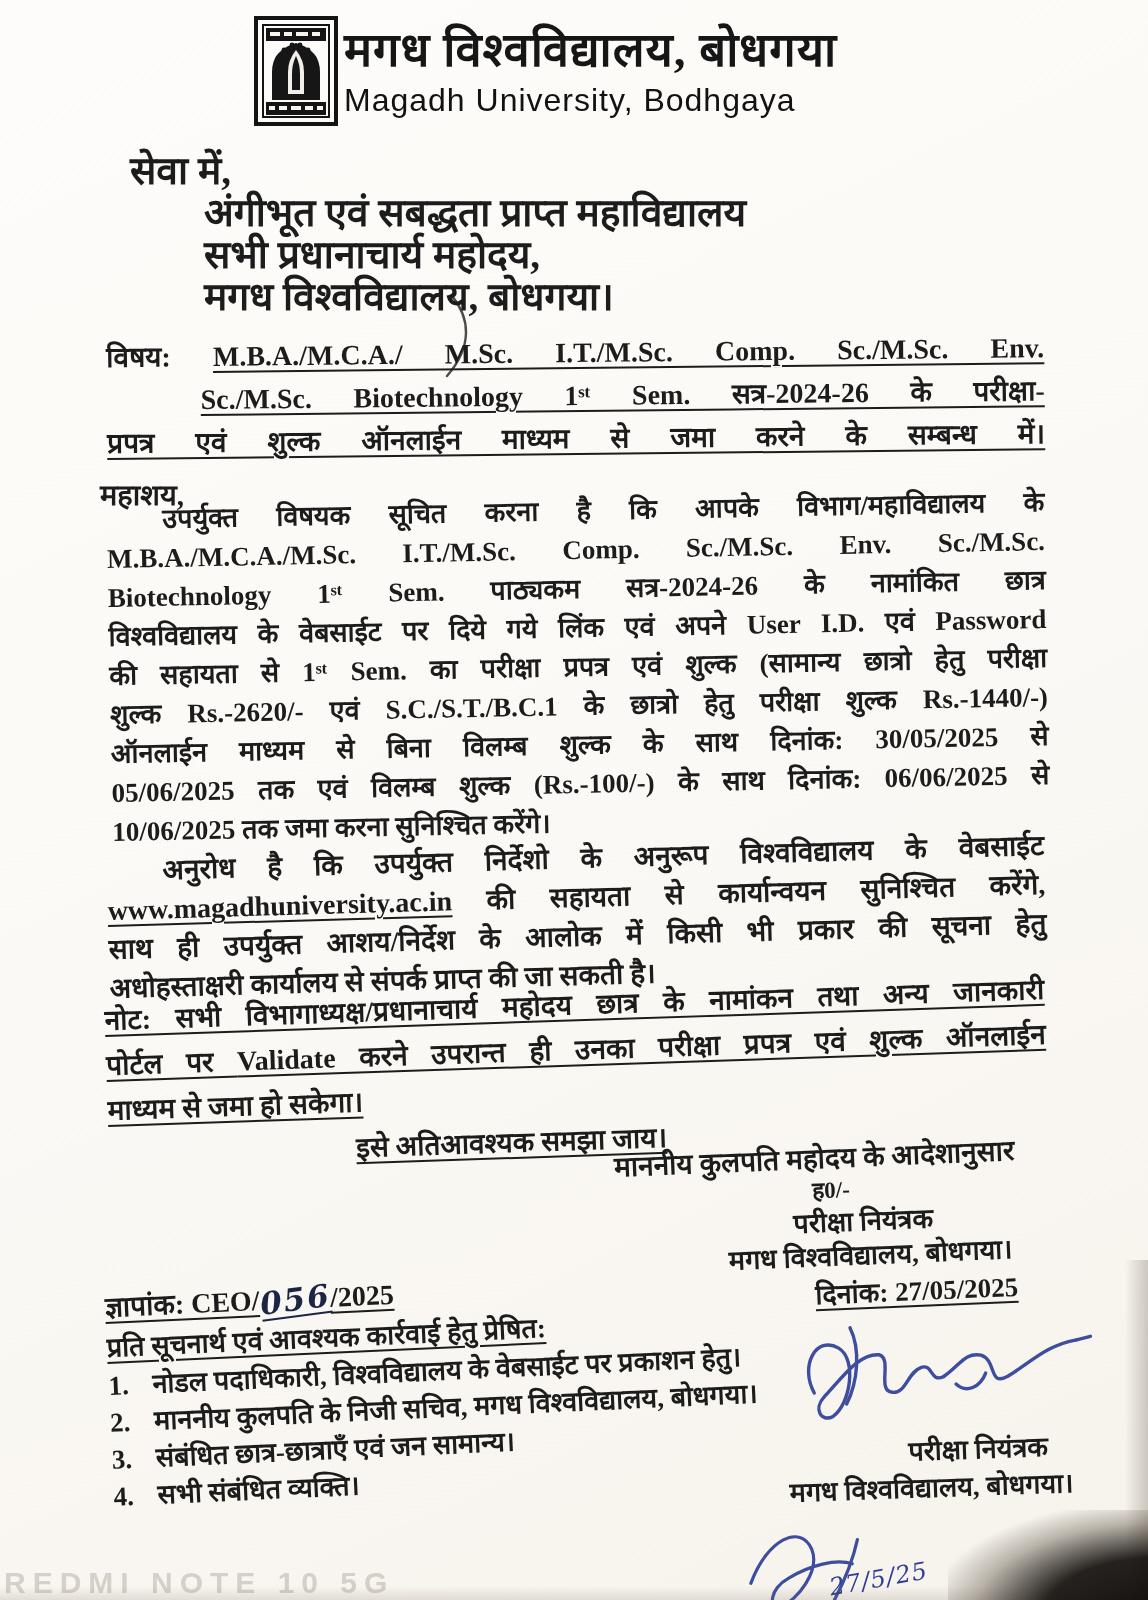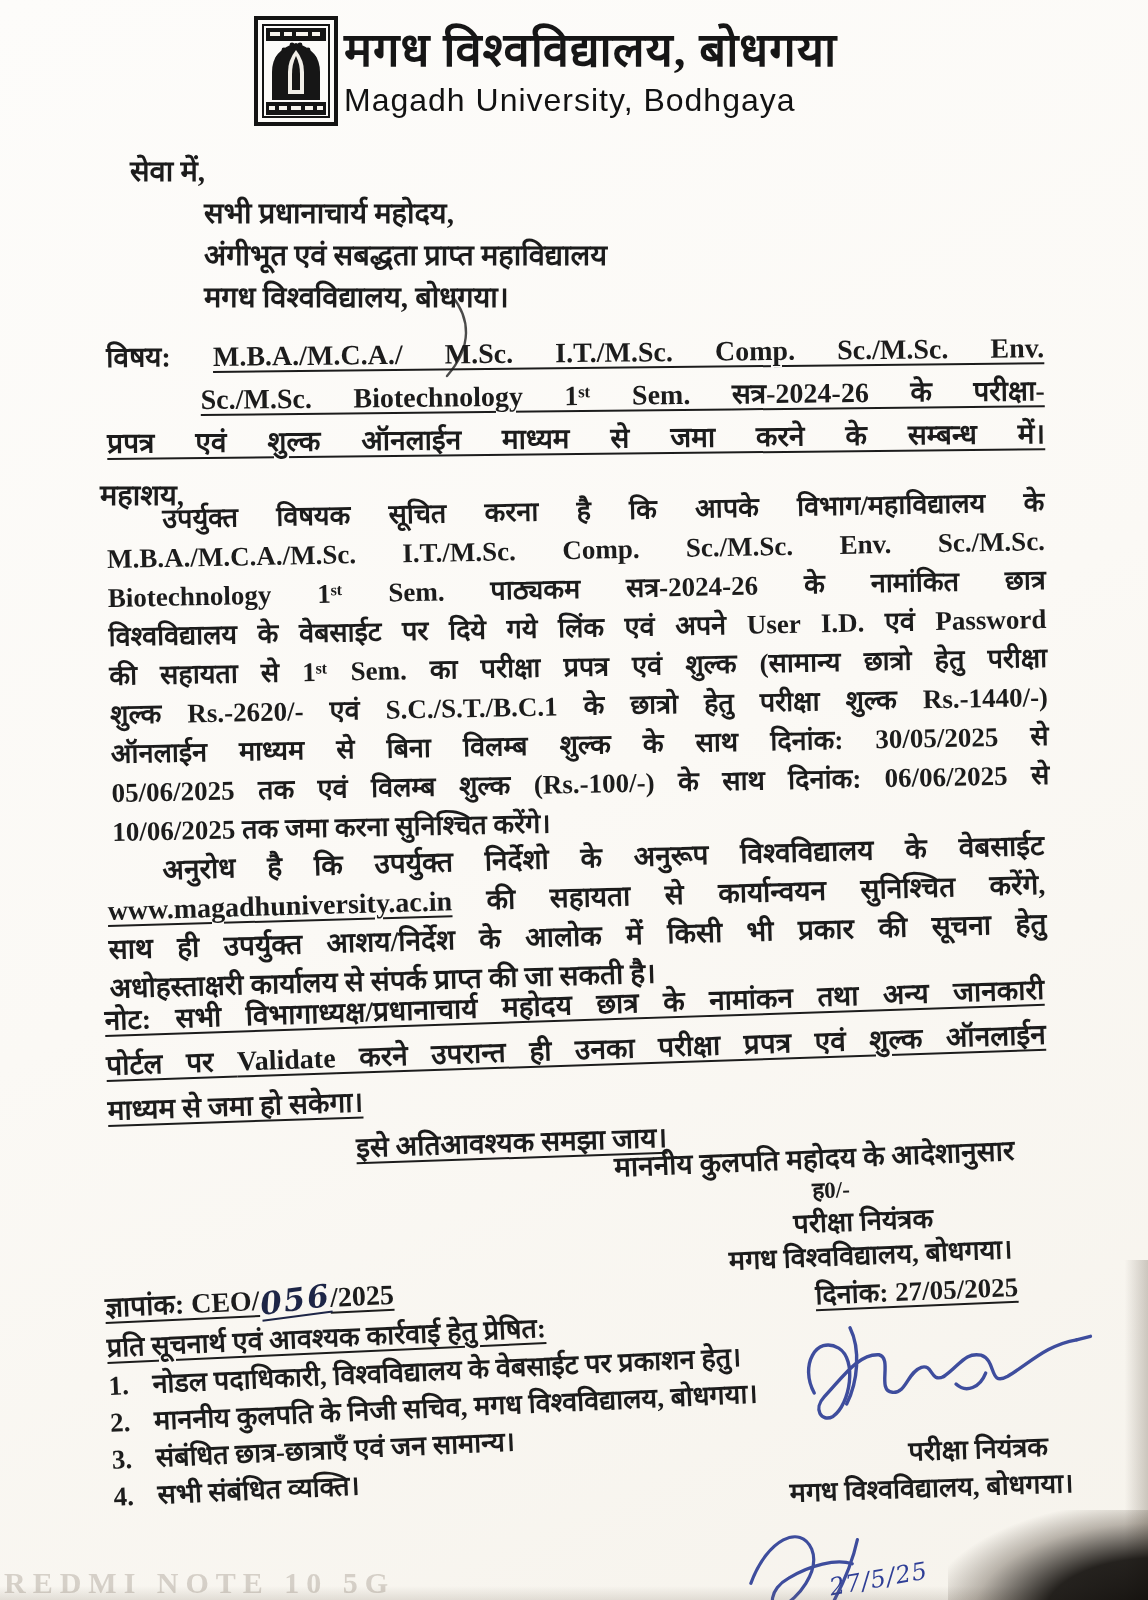--- a/index.html
+++ b/index.html
@@ -12,21 +12,21 @@
   .en{font-family:"Liberation Serif","DejaVu Serif",serif;font-weight:700;}
   .u{text-decoration:underline;text-decoration-thickness:2px;text-underline-offset:5px;}
   .hand{font-family:"DejaVu Serif","Liberation Serif",serif;font-style:italic;font-weight:600;
         color:#1d2546;letter-spacing:2px;display:inline-block;transform:rotate(-5deg) translateY(2px);font-size:31px;}
   
   .title-hi{left:344px;top:16px;font-size:47px;font-weight:700;letter-spacing:1px;width:790px;
             font-family:"Liberation Serif","DejaVu Serif",serif;color:#161616;}
   .title-en{left:344px;top:82px;font-size:32px;font-weight:400;letter-spacing:1px;
             font-family:"Liberation Sans","DejaVu Sans",sans-serif;color:#121212;}
   
-  .address{left:130px;top:150px;font-size:29px;line-height:42px;}
+  .address{left:130px;top:150px;font-size:39px;line-height:42px;}
   .address .sub{margin-left:74px;}
   
   .lineblock{font-size:28px;}
   .line{text-align:justify;text-align-last:justify;line-height:43px;}
   .line.no-just{text-align-last:left;}
   .line.indent{text-indent:56px;}
   .line.indent2{padding-left:94px;}
   .subject{left:106px;top:336px;width:938px;transform:rotate(-0.6deg);transform-origin:left top;}
   .salut2{left:100px;top:474px;font-size:29px;}
   .p1{left:106px;top:501px;width:938px;transform:rotate(-1.1deg);transform-origin:left top;font-size:27px;}
@@ -54,21 +54,21 @@
   .sigblock{left:728px;top:1330px;width:346px;transform:rotate(-2deg);transform-origin:left top;font-size:27px;}
   .sig-desig{margin-top:108px;padding-left:176px;white-space:nowrap;}
   .sig-org{padding-left:56px;white-space:nowrap;}
   .sig-svg1{position:absolute;left:66px;top:-6px;}
   .sig2wrap{position:relative;height:110px;}
   .sig-svg2{position:absolute;left:2px;top:6px;}
   .sig-date{position:absolute;left:92px;top:58px;font-size:24px;color:#2e3e96;
             font-family:"DejaVu Serif",serif;font-style:italic;transform:rotate(-8deg);letter-spacing:1px;}
   
   .watermark{left:4px;top:1566px;font-size:30px;font-weight:700;letter-spacing:7px;
-             color:rgba(170,162,150,0.45);font-family:Liberation Serif, serif;}
+             color:rgba(170,162,150,0.45);font-family:Liberation Sans, sans-serif;}
   .right-shade{right:0;top:1260px;width:26px;height:340px;
                background:linear-gradient(to left,rgba(90,78,64,0.28),rgba(90,78,64,0) 90%);}
   .corner-shade{right:0;bottom:0;width:200px;height:90px;
      background:radial-gradient(ellipse at 105% 115%,rgba(14,11,8,0.97) 0%,rgba(14,11,8,0.9) 38%,rgba(70,58,45,0.35) 62%,rgba(70,58,45,0) 78%);}
   .bottom-shade{left:0;bottom:0;width:100%;height:14px;
      background:linear-gradient(to top,rgba(120,108,92,0.18),rgba(120,108,92,0));}
 </style>
 </head>
 <body>
 
@@ -104,22 +104,22 @@
   <div class="abs title-en">Magadh University, Bodhgaya</div>
 
   <div class="abs" style="left:436px;top:294px;">
     <svg width="44" height="86" viewBox="0 0 44 86">
       <path d="M16,2 C34,24 37,52 11,82" fill="none" stroke="#2b2b2b" stroke-width="2.4" stroke-linecap="round" opacity="0.85"></path>
     </svg>
   </div>
 
   <div class="abs address hi">
     <div>सेवा में,</div>
+    <div class="sub">अंगीभूत एवं सबद्धता प्राप्त महाविद्यालय</div>
     <div class="sub">सभी प्रधानाचार्य महोदय,</div>
-    <div class="sub">अंगीभूत एवं सबद्धता प्राप्त महाविद्यालय</div>
     <div class="sub">मगध विश्वविद्यालय, बोधगया।</div>
   </div>
 
   <div class="abs subject lineblock">
       <div class="line "><span class="hib">विषय: </span><span class="en u">M.B.A./M.C.A./ M.Sc. I.T./M.Sc. Comp. Sc./M.Sc. Env.</span></div>
       <div class="line indent2"><span class="en u">Sc./M.Sc. Biotechnology 1ˢᵗ Sem. </span><span class="hib u">सत्र-2024-26 के परीक्षा-</span></div>
       <div class="line "><span class="hib u">प्रपत्र एवं शुल्क ऑनलाईन माध्यम से जमा करने के सम्बन्ध में।</span></div>
     </div>
 
   <div class="abs salut2 hi">महाशय,</div>

